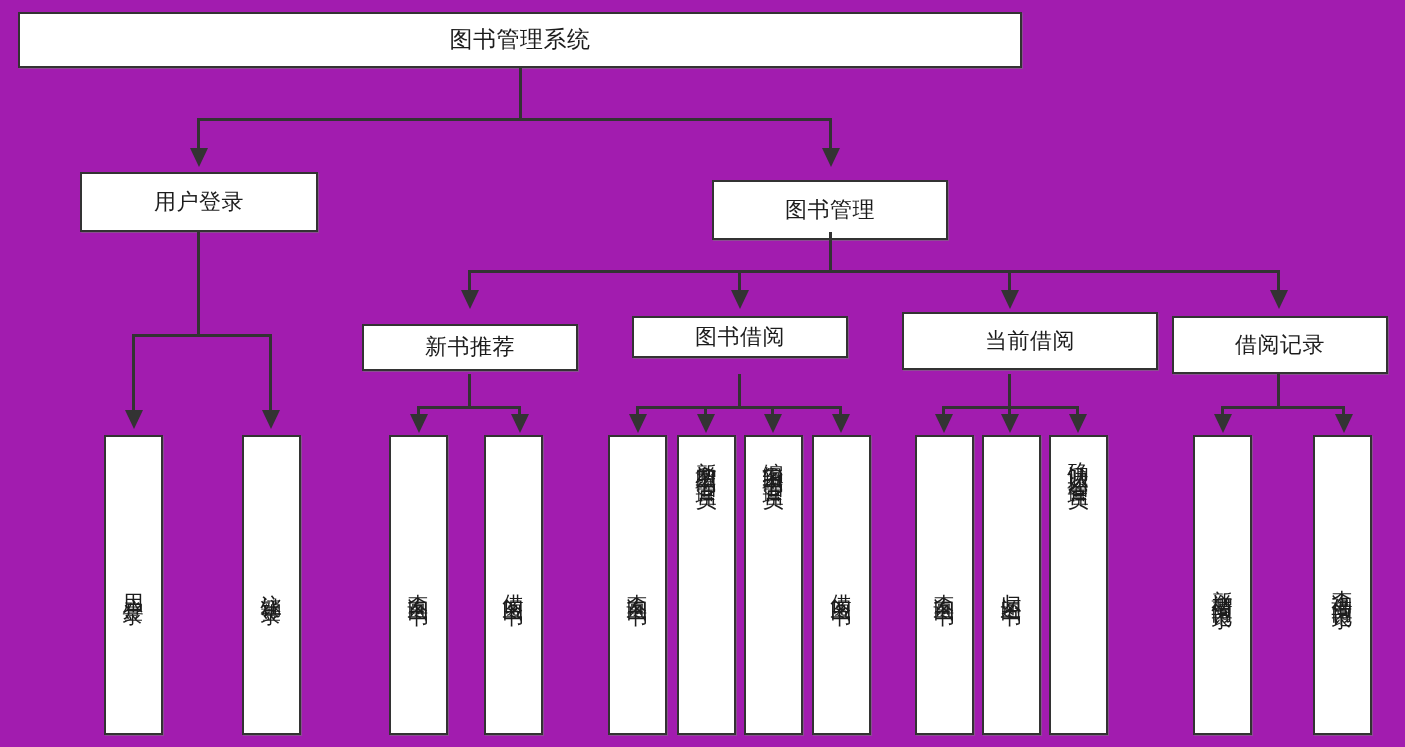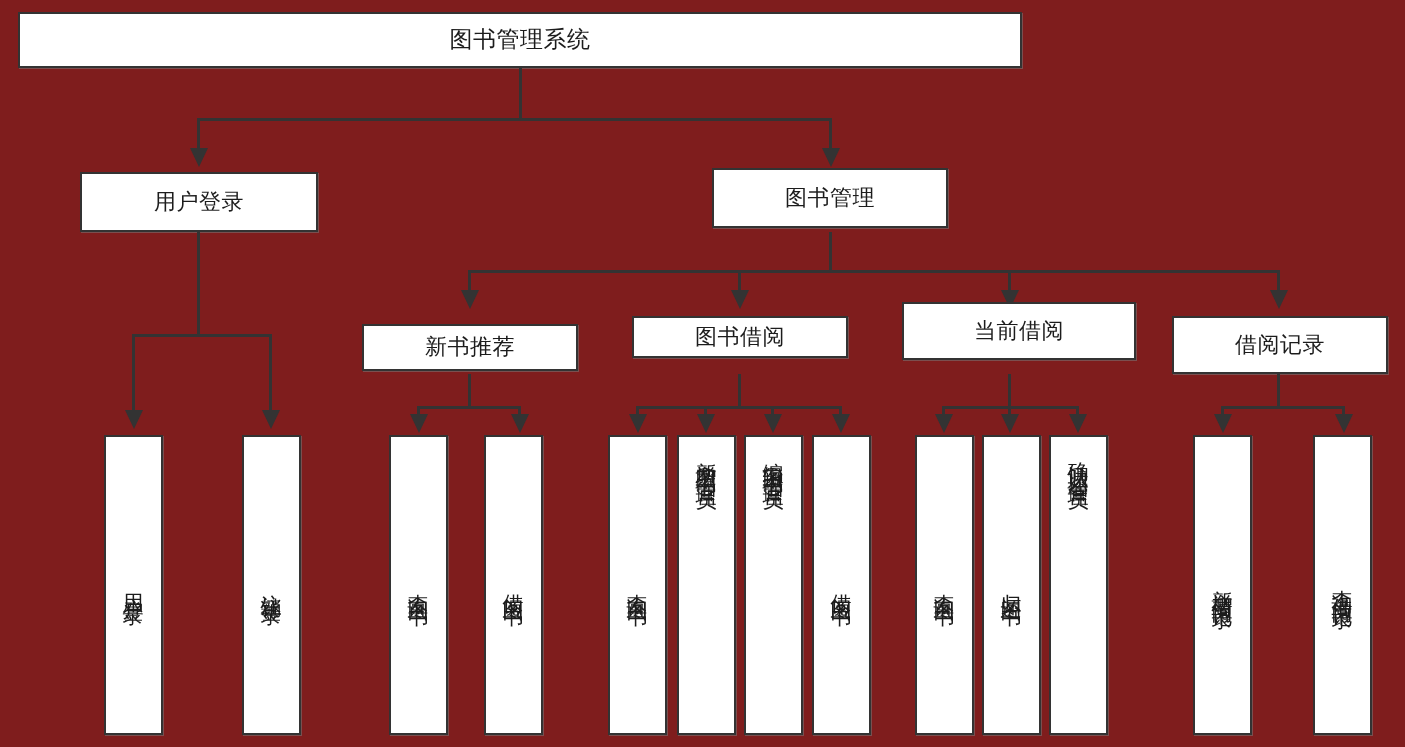--- a/index.html
+++ b/index.html
@@ -9,21 +9,21 @@
     background: #ffffff;
   }
   body {
     font-family: "Liberation Sans", "DejaVu Sans", sans-serif;
     -webkit-font-smoothing: antialiased;
   }
   #canvas {
     position: relative;
     width: 1405px;
     height: 747px;
-    background: #7f1d1d;
+    background: #a21caf;
     overflow: hidden;
   }
   
   .node {
     position: absolute;
     box-sizing: border-box;
     border: 2px solid #333333;
     background: #ffffff;
     box-shadow: 1px 1px 0 0 rgba(120,120,120,0.55);
     display: flex;
@@ -96,21 +96,21 @@
   <div class="edge v" style="left:519px; top:68px; width:3px; height:52px;"></div>
   <div class="edge h" style="left:197px; top:118px; width:635px; height:3px;"></div>
   <div class="edge v" style="left:197px; top:118px; width:3px; height:32px;"></div>
   <div class="arrow" style="left:190px; top:148px;"></div>
   <div class="edge v" style="left:829px; top:118px; width:3px; height:32px;"></div>
   <div class="arrow" style="left:822px; top:148px;"></div>
 
   <div class="node h" style="left:80px; top:172px; width:238px; height:60px;">
     <span class="label">用户登录</span>
   </div>
-  <div class="node h" style="left:712px; top:168px; width:236px; height:60px;">
+  <div class="node h" style="left:712px; top:180px; width:236px; height:60px;">
     <span class="label">图书管理</span>
   </div>
 
   <div class="edge v" style="left:197px; top:232px; width:3px; height:104px;"></div>
   <div class="edge h" style="left:132px; top:334px; width:140px; height:3px;"></div>
   <div class="edge v" style="left:132px; top:334px; width:3px; height:78px;"></div>
   <div class="arrow" style="left:125px; top:410px;"></div>
   <div class="edge v" style="left:269px; top:334px; width:3px; height:78px;"></div>
   <div class="arrow" style="left:262px; top:410px;"></div>
 
@@ -124,21 +124,21 @@
   <div class="arrow" style="left:1001px; top:290px;"></div>
   <div class="edge v" style="left:1277px; top:270px; width:3px; height:22px;"></div>
   <div class="arrow" style="left:1270px; top:290px;"></div>
 
   <div class="node h" style="left:362px; top:324px; width:216px; height:47px;">
     <span class="label">新书推荐</span>
   </div>
   <div class="node h" style="left:632px; top:316px; width:216px; height:42px;">
     <span class="label">图书借阅</span>
   </div>
-  <div class="node h" style="left:902px; top:302px; width:234px; height:58px;">
+  <div class="node h" style="left:902px; top:312px; width:256px; height:58px;">
     <span class="label">当前借阅</span>
   </div>
   <div class="node h" style="left:1172px; top:316px; width:216px; height:58px;">
     <span class="label">借阅记录</span>
   </div>
 
   <div class="edge v" style="left:468px; top:374px; width:3px; height:34px;"></div>
   <div class="edge h" style="left:417px; top:406px; width:104px; height:3px;"></div>
   <div class="edge v" style="left:417px; top:406px; width:3px; height:10px;"></div>
   <div class="arrow" style="left:410px; top:414px;"></div>

